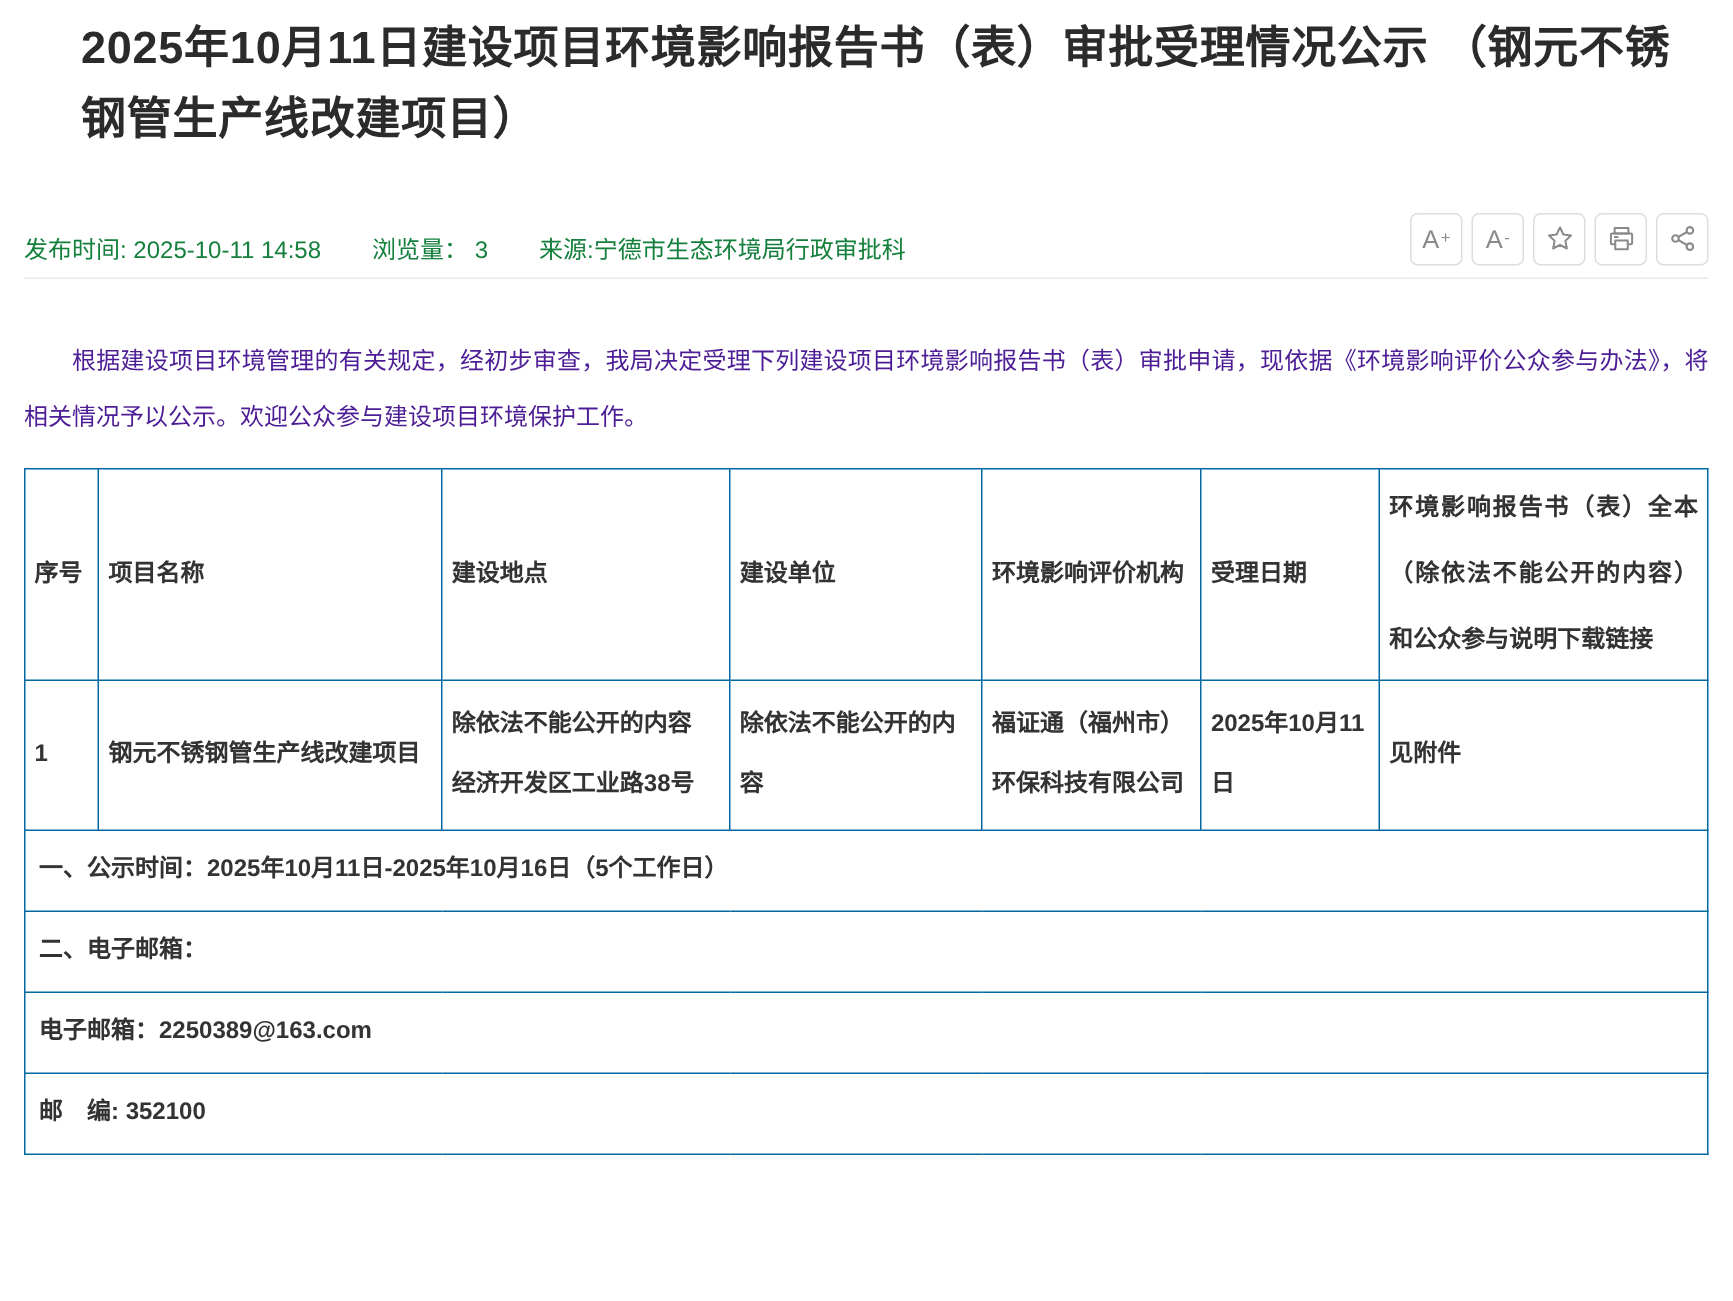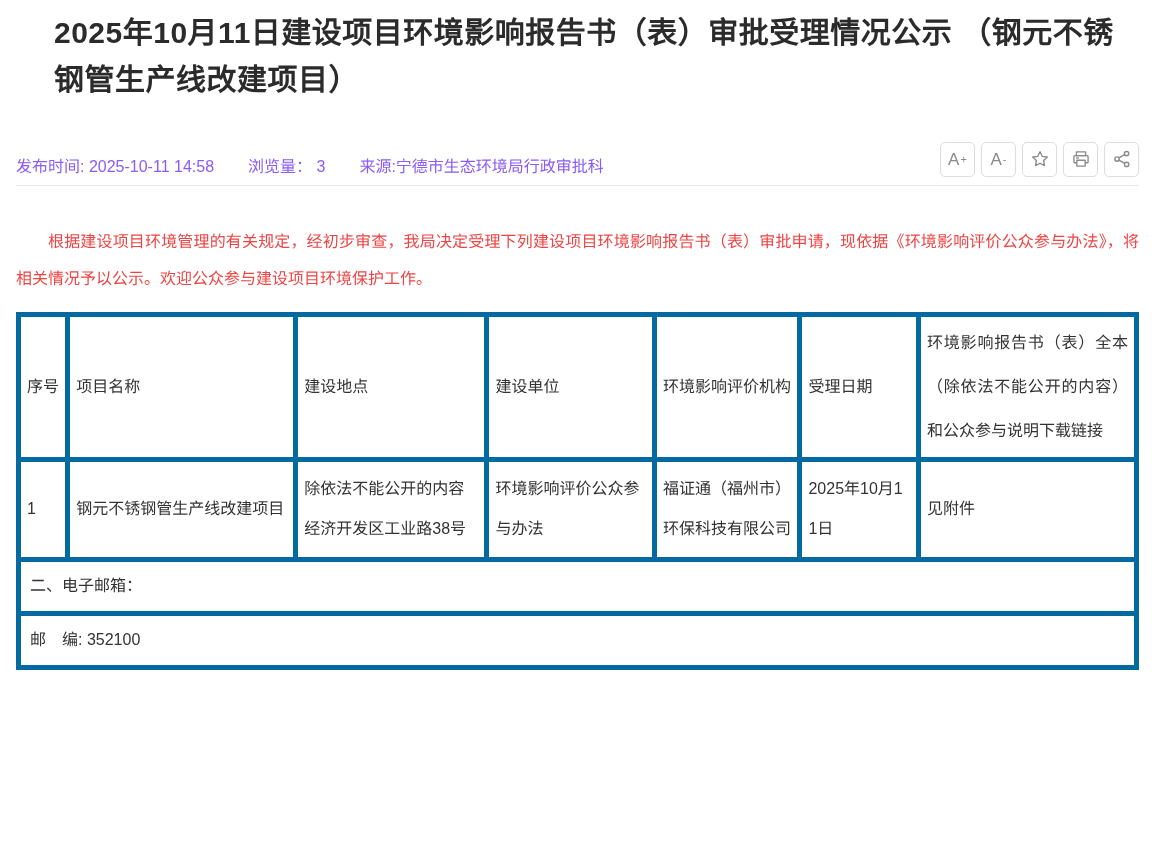--- a/index.html
+++ b/index.html
@@ -28,21 +28,21 @@
   .meta-bar {
     margin-top: 38px;
     display: flex;
     justify-content: space-between;
     align-items: center;
   }
   .meta-left {
     display: flex;
     gap: 34px;
     font-size: 16px;
-    color: #8b5cf6;
+    color: #15803d;
     padding-top: 12px;
   }
   .meta-actions { display: flex; gap: 6px; }
   .tool-btn {
     width: 35px; height: 35px;
     background: #ffffff;
     border: 1px solid #dddddd;
     border-radius: 5px;
     color: #8a8a8a;
     font-size: 17px;
@@ -59,38 +59,38 @@
     border-top: 1px solid #e9e9e9;
     margin-top: 8px;
   }
 
   
   .intro {
     margin-top: 38px;
     font-size: 16px;
     line-height: 2.3;
     text-indent: 2em;
-    color: #ef4444;
+    color: #4c1d95;
     text-align: justify;
   }
 
   
   table.approval-table {
     margin-top: 14px;
     width: 100%;
     border-collapse: collapse;
     table-layout: fixed;
     font-size: 16px;
     color: #333333;
   }
   .approval-table td, .approval-table th {
-    border: 5px solid #0369a1;
+    border: 1px solid #0369a1;
     vertical-align: middle;
     text-align: left;
-    font-weight: 400;
+    font-weight: 700;
     padding: 4px 6px;
     word-break: break-all;
     overflow: hidden;
   }
   tr.header-row { height: 132px; }
   tr.header-row th { line-height: 2.75; }
   th.th-download { text-align: justify; }
   tr.data-row { height: 100px; }
   tr.data-row td { line-height: 2.5; }
   tr.info-row { height: 54px; }
@@ -170,27 +170,33 @@
         <th>建设地点</th>
         <th>建设单位</th>
         <th>环境影响评价机构</th>
         <th>受理日期</th>
         <th class="th-download">环境影响报告书（表）全本（除依法不能公开的内容）和公众参与说明下载链接</th>
       </tr>
       <tr class="data-row">
         <td>1</td>
         <td>钢元不锈钢管生产线改建项目</td>
         <td>除依法不能公开的内容 经济开发区工业路38号</td>
-        <td>环境影响评价公众参与办法</td>
+        <td>除依法不能公开的内容</td>
         <td>福证通（福州市）环保科技有限公司</td>
         <td>2025年10月11日</td>
         <td>见附件</td>
       </tr>
       <tr class="info-row">
+        <td colspan="7">一、公示时间：2025年10月11日-2025年10月16日（5个工作日）</td>
+      </tr>
+      <tr class="info-row">
         <td colspan="7">二、电子邮箱：</td>
+      </tr>
+      <tr class="info-row">
+        <td colspan="7">电子邮箱：2250389@163.com</td>
       </tr>
       <tr class="info-row">
         <td colspan="7">邮　编: 352100</td>
       </tr>
     </tbody>
   </table>
 
 </div>
 
 </body></html>

